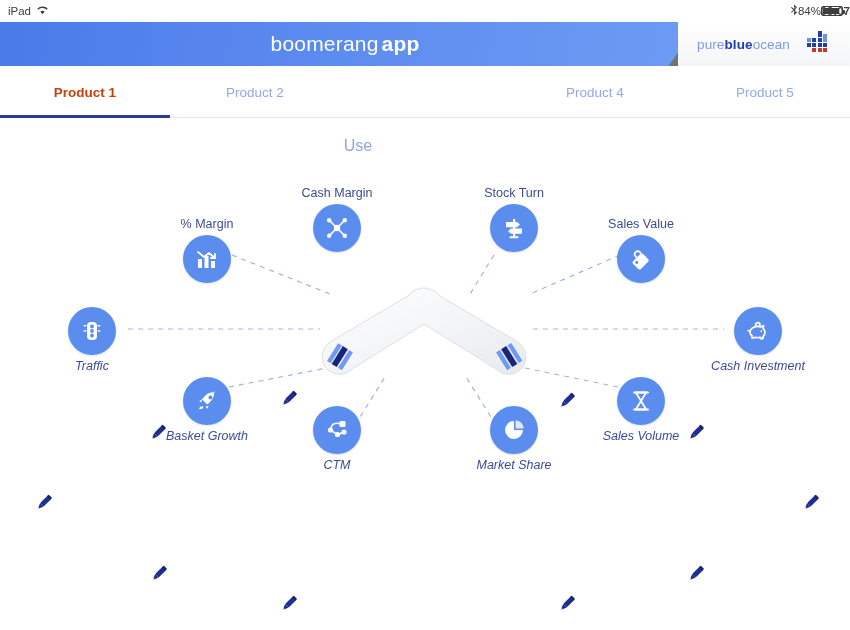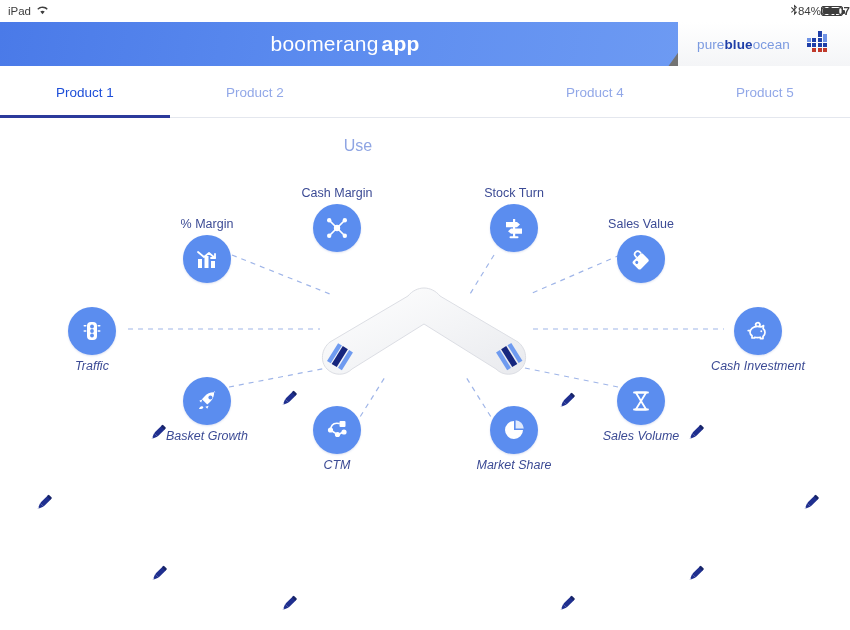--- a/index.html
+++ b/index.html
@@ -51,21 +51,21 @@
   .brand .c3{color:#7b9ae0;}
 
   
   .tabs{position:absolute;left:0;top:66px;width:850px;height:52px;background:#ffffff;}
   .tabs-underline{position:absolute;left:0;bottom:0;width:850px;height:1px;background:#e4e7ee;}
   .tab{
     position:absolute;top:0;height:52px;width:170px;
     display:flex;align-items:center;justify-content:center;
     font-size:13.5px;color:#92a8e8;cursor:pointer;
   }
-  .tab.active{color:#1d4ed8;font-weight:normal;}
+  .tab.active{color:#c2410c;font-weight:bold;}
   .tab.active::after{
     content:"";position:absolute;left:0;bottom:0;width:170px;height:3px;background:#2b3a9b;
   }
 
   
   .subtabs{position:absolute;left:0;top:128px;width:850px;height:44px;padding-left:8px;}
   .subtab{
     position:absolute;top:0;height:36px;
     display:flex;align-items:center;justify-content:center;
     font-size:16px;color:#8fa5e3;cursor:pointer;

